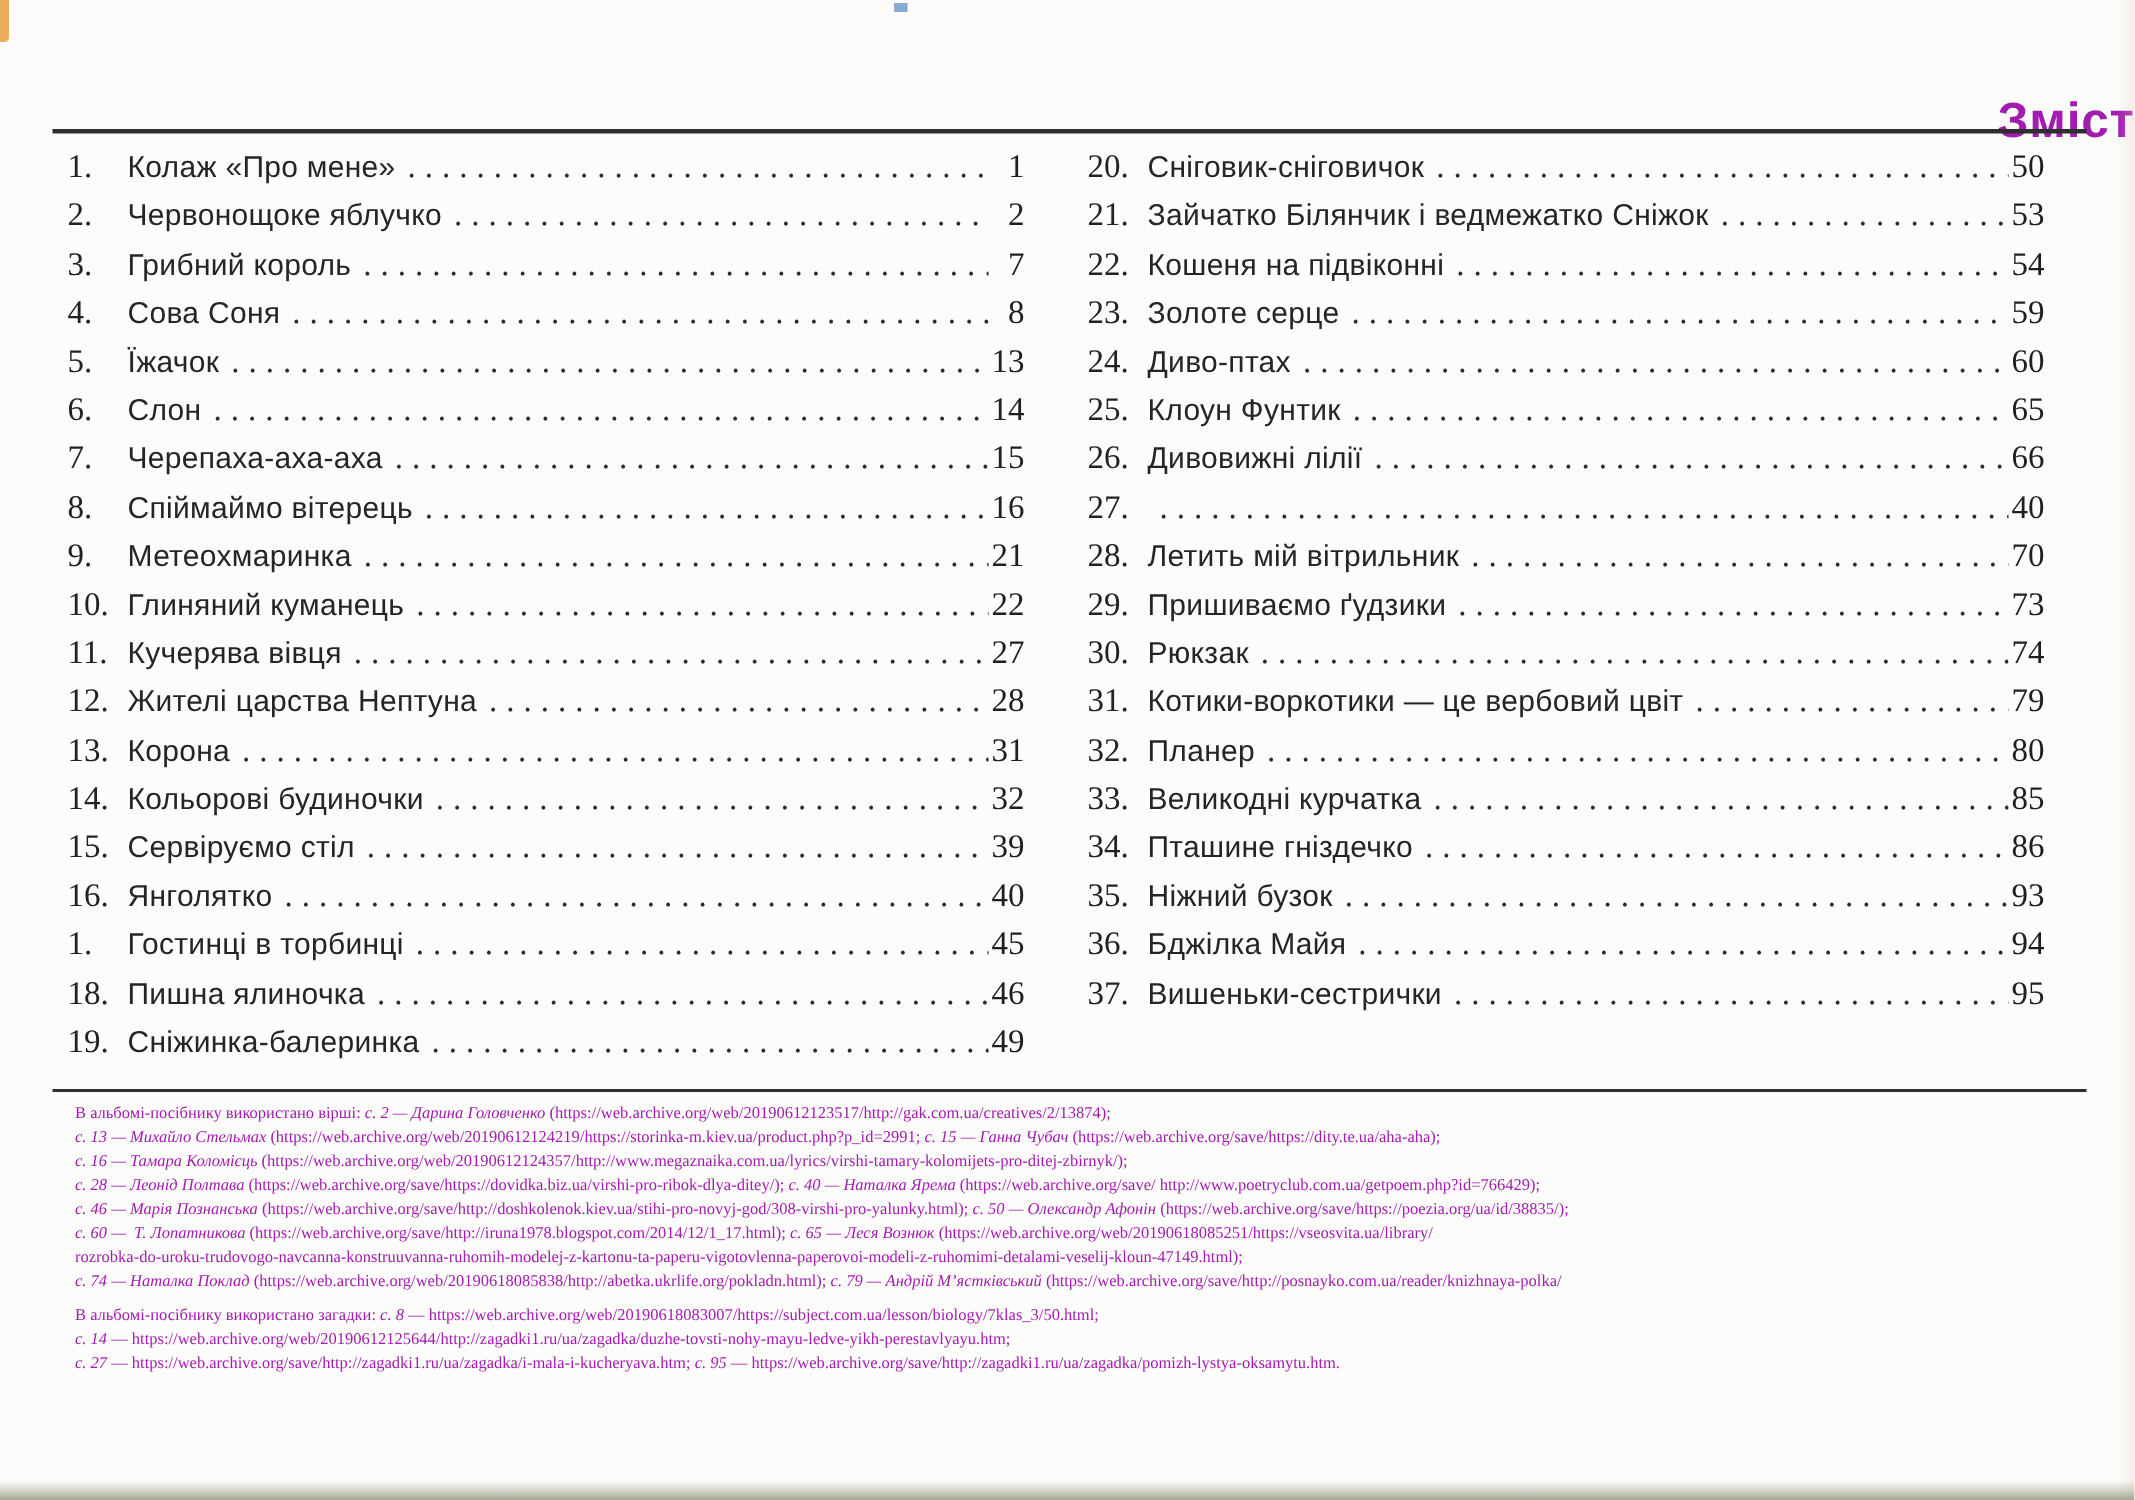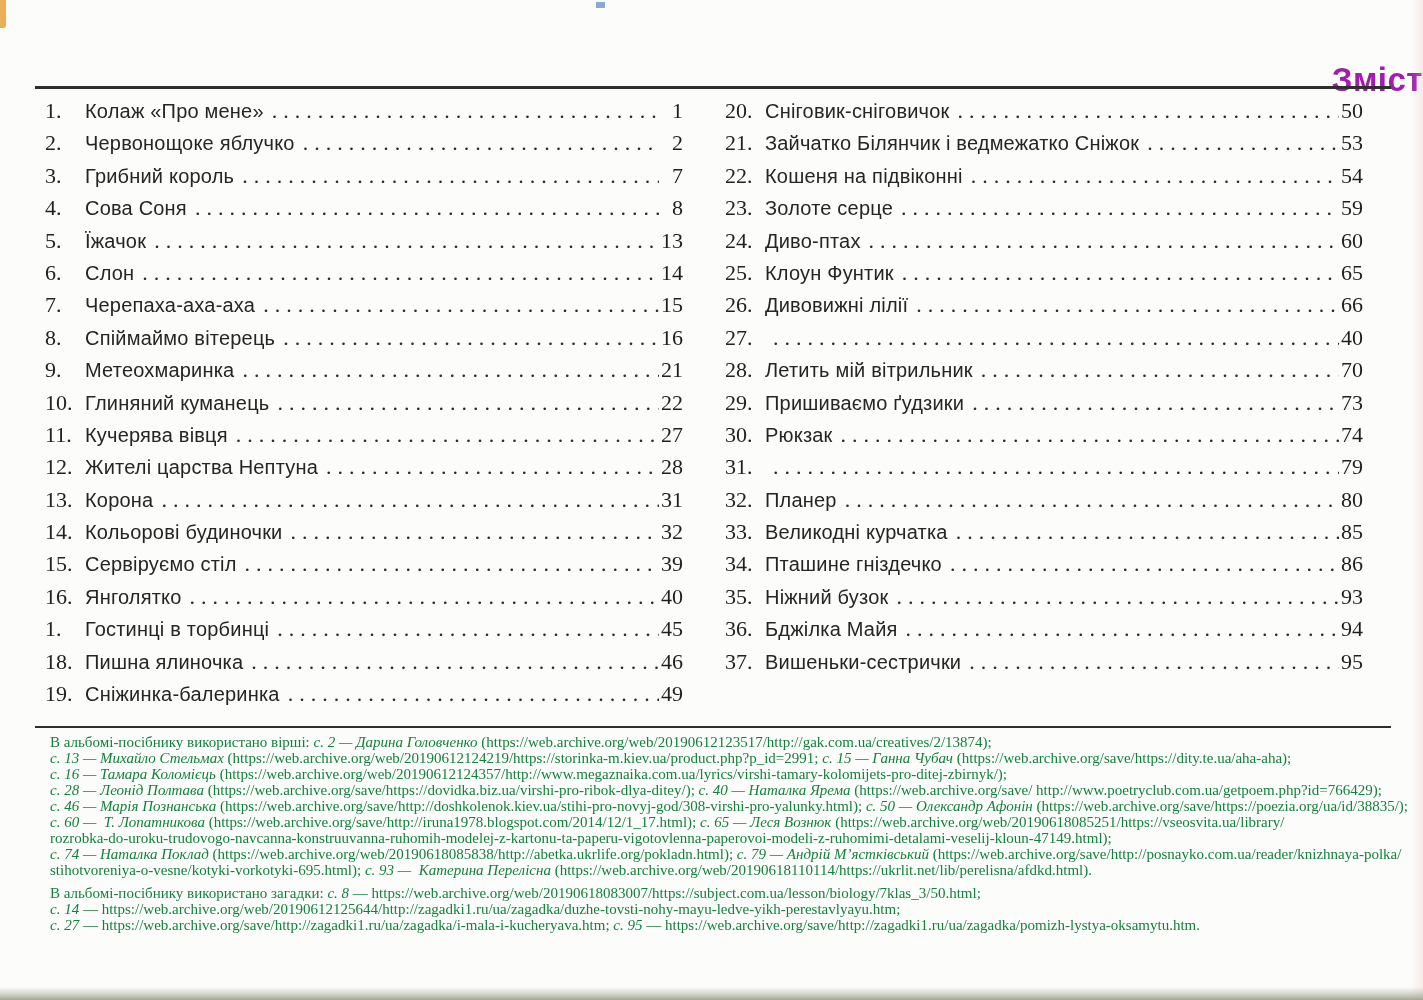--- a/index.html
+++ b/index.html
@@ -45,21 +45,21 @@
     letter-spacing:6px;color:#2b2b2b;
     margin-left:8px;margin-right:2px;
   }
   .toc-page{
     flex:0 0 auto;min-width:22px;text-align:right;
     font-family:"Liberation Serif",serif;color:#1f1f1f;
   }
 
   .credits{
     position:absolute;top:734px;left:50px;width:1345px;
-    font-size:15px;line-height:16px;color:#15803d;
+    font-size:11px;line-height:16px;color:#a21caf;
   }
   .cred-para{margin:0 0 7px 0;}
   .cred-line{white-space:pre;}
   .cred-line .it{font-style:italic;}
 
   
   .artifact-orange{
     position:absolute;left:0;top:0;width:6px;height:28px;
     background:#e6a041;opacity:.85;border-radius:0 0 3px 0;
   }
@@ -266,20 +266,21 @@
           <span class="toc-page">73</span>
         </div>
         <div class="toc-row">
           <span class="toc-num">30.</span>
           <span class="toc-title">Рюкзак</span>
           <span class="toc-dots">........................................................................................................................</span>
           <span class="toc-page">74</span>
         </div>
         <div class="toc-row">
           <span class="toc-num">31.</span>
+          <span class="toc-title">Котики-воркотики — це вербовий цвіт</span>
           <span class="toc-dots">........................................................................................................................</span>
           <span class="toc-page">79</span>
         </div>
         <div class="toc-row">
           <span class="toc-num">32.</span>
           <span class="toc-title">Планер</span>
           <span class="toc-dots">........................................................................................................................</span>
           <span class="toc-page">80</span>
         </div>
         <div class="toc-row">
@@ -320,21 +321,20 @@
   <div class="credits" id="credits">
       <div class="cred-para">
         <div class="cred-line"><span>В альбомі-посібнику використано вірші: </span><span class="it">с. 2 — Дарина Головченко </span><span>(https://web.archive.org/web/20190612123517/http://gak.com.ua/creatives/2/13874);</span></div>
         <div class="cred-line"><span class="it">с. 13 — Михайло Стельмах </span><span>(https://web.archive.org/web/20190612124219/https://storinka-m.kiev.ua/product.php?p_id=2991; </span><span class="it">с. 15 — Ганна Чубач </span><span>(https://web.archive.org/save/https://dity.te.ua/aha-aha);</span></div>
         <div class="cred-line"><span class="it">с. 16 — Тамара Коломієць </span><span>(https://web.archive.org/web/20190612124357/http://www.megaznaika.com.ua/lyrics/virshi-tamary-kolomijets-pro-ditej-zbirnyk/);</span></div>
         <div class="cred-line"><span class="it">с. 28 — Леонід Полтава </span><span>(https://web.archive.org/save/https://dovidka.biz.ua/virshi-pro-ribok-dlya-ditey/); </span><span class="it">с. 40 — Наталка Ярема </span><span>(https://web.archive.org/save/ http://www.poetryclub.com.ua/getpoem.php?id=766429);</span></div>
         <div class="cred-line"><span class="it">с. 46 — Марія Познанська </span><span>(https://web.archive.org/save/http://doshkolenok.kiev.ua/stihi-pro-novyj-god/308-virshi-pro-yalunky.html); </span><span class="it">с. 50 — Олександр Афонін </span><span>(https://web.archive.org/save/https://poezia.org/ua/id/38835/);</span></div>
         <div class="cred-line"><span class="it">с. 60 —  Т. Лопатникова </span><span>(https://web.archive.org/save/http://iruna1978.blogspot.com/2014/12/1_17.html); </span><span class="it">с. 65 — Леся Вознюк </span><span>(https://web.archive.org/web/20190618085251/https://vseosvita.ua/library/</span></div>
         <div class="cred-line"><span>rozrobka-do-uroku-trudovogo-navcanna-konstruuvanna-ruhomih-modelej-z-kartonu-ta-paperu-vigotovlenna-paperovoi-modeli-z-ruhomimi-detalami-veselij-kloun-47149.html);</span></div>
         <div class="cred-line"><span class="it">с. 74 — Наталка Поклад </span><span>(https://web.archive.org/web/20190618085838/http://abetka.ukrlife.org/pokladn.html); </span><span class="it">с. 79 — Андрій М’ястківський </span><span>(https://web.archive.org/save/http://posnayko.com.ua/reader/knizhnaya-polka/</span></div>
-        <div class="cred-line"><span>stihotvoreniya-o-vesne/kotyki-vorkotyki-695.html); </span><span class="it">с. 93 —  Катерина Перелісна </span><span>(https://web.archive.org/web/20190618110114/https://ukrlit.net/lib/perelisna/afdkd.html).</span></div>
       </div>
       <div class="cred-para">
         <div class="cred-line"><span>В альбомі-посібнику використано загадки: </span><span class="it">с. 8</span><span> — https://web.archive.org/web/20190618083007/https://subject.com.ua/lesson/biology/7klas_3/50.html;</span></div>
         <div class="cred-line"><span class="it">с. 14</span><span> — https://web.archive.org/web/20190612125644/http://zagadki1.ru/ua/zagadka/duzhe-tovsti-nohy-mayu-ledve-yikh-perestavlyayu.htm;</span></div>
         <div class="cred-line"><span class="it">с. 27</span><span> — https://web.archive.org/save/http://zagadki1.ru/ua/zagadka/i-mala-i-kucheryava.htm; </span><span class="it">с. 95</span><span> — https://web.archive.org/save/http://zagadki1.ru/ua/zagadka/pomizh-lystya-oksamytu.htm.</span></div>
       </div>
     </div>
 
   <div class="scan-edge-right"></div>
   <div class="scan-band-bottom"></div>

